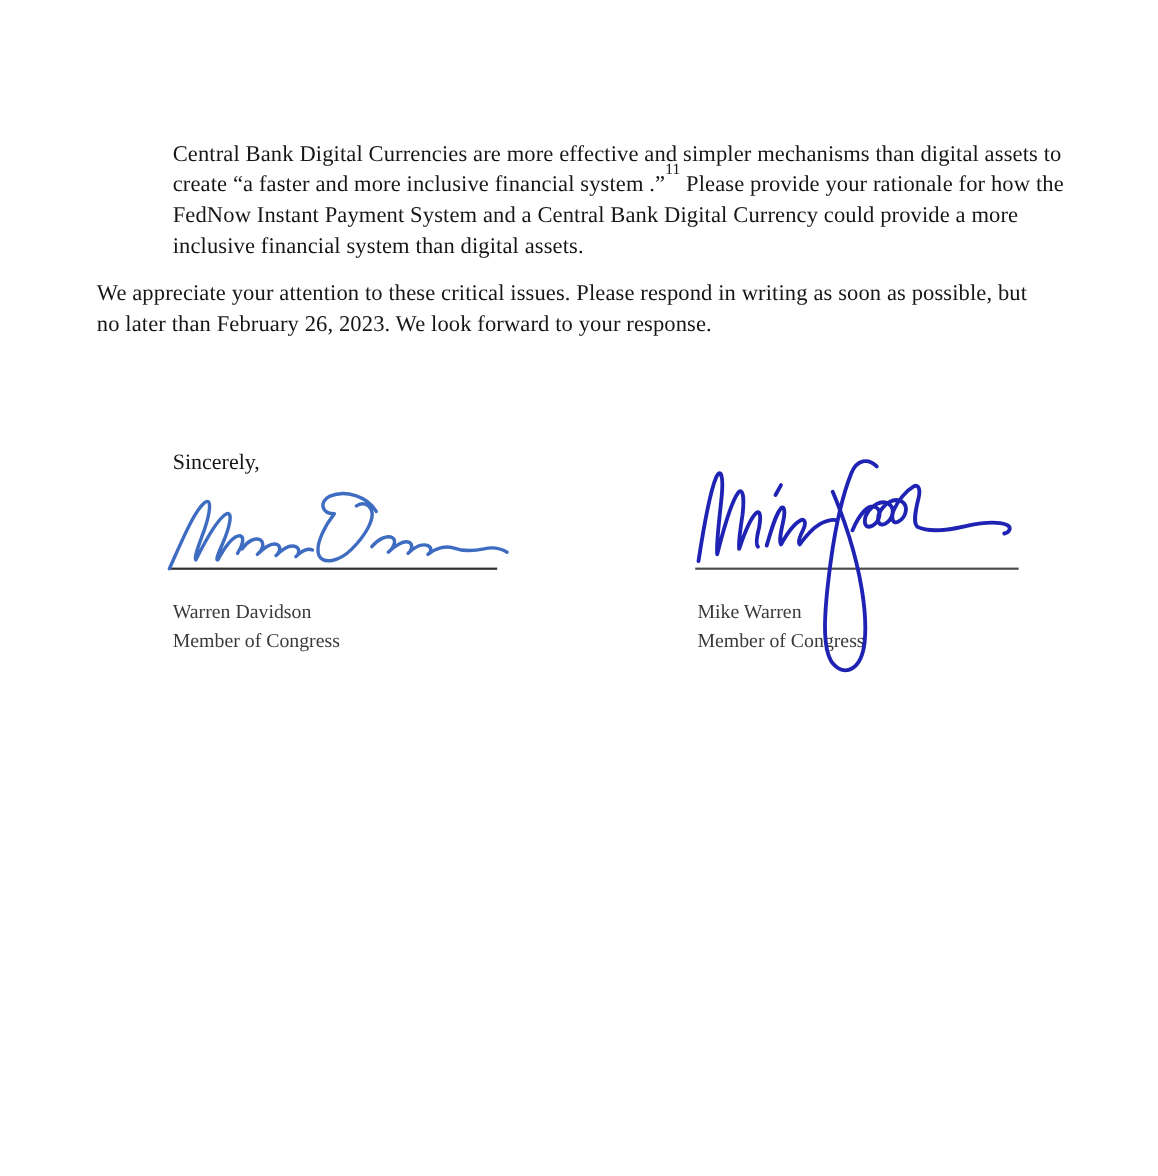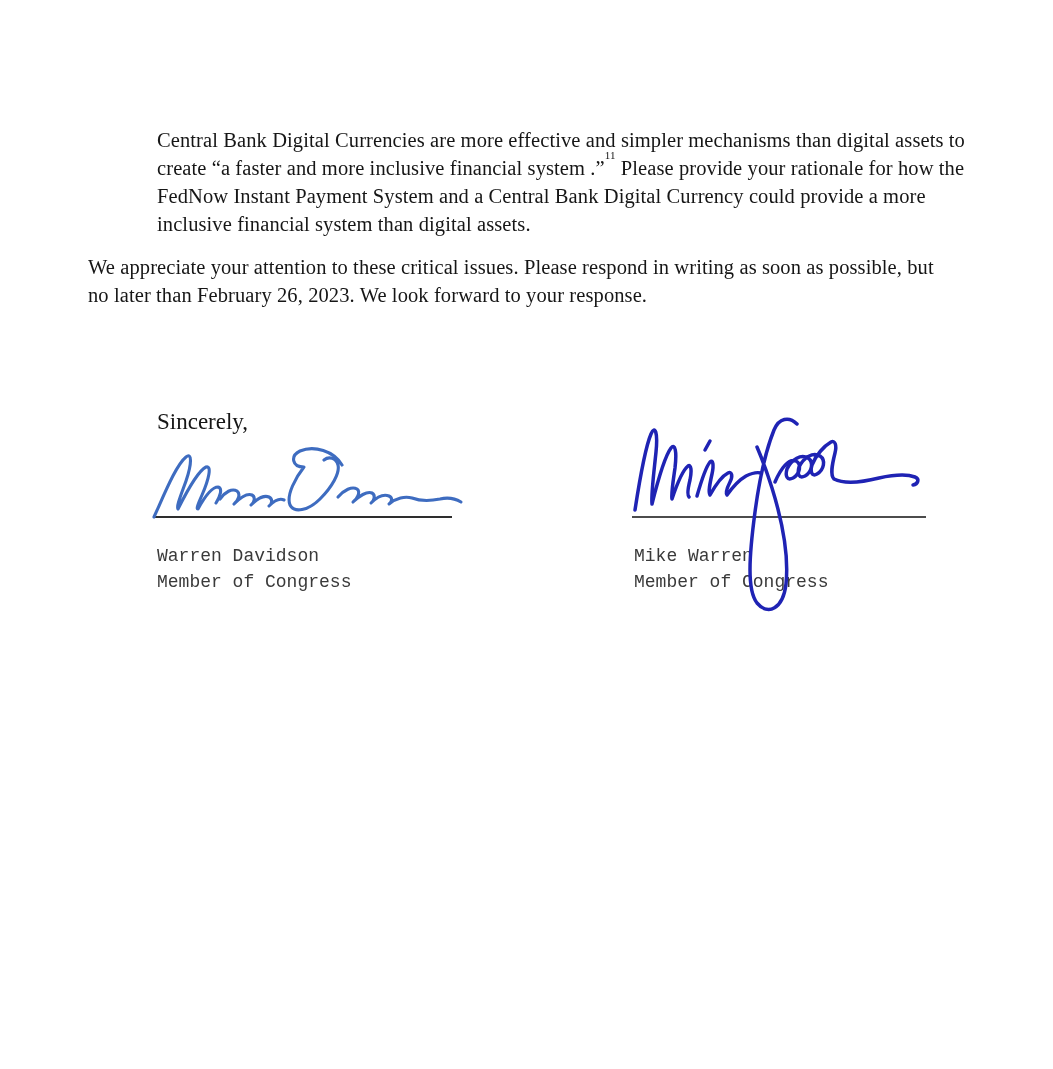--- a/index.html
+++ b/index.html
@@ -18,38 +18,38 @@
     line-height: 28px;
     color: #161616;
     letter-spacing: 0.1px;
   }
   .para-indented { left: 157px; top: 126px; width: 816px; }
   .para-closing  { left: 88px;  top: 253px; width: 852px; }
   .salutation {
     position: absolute;
     left: 157px; top: 409px;
     margin: 0;
-    font-size: 23px;
+    font-size: 20px;
     color: #161616;
   }
   sup.footnote {
-    font-size: 11px;
+    font-size: 14px;
     line-height: 0;
     position: relative;
     top: -8px;
   }
   .sig-svg { position: absolute; pointer-events: none; z-index: 3; }
   .sig-svg-left  { left: 146px; top: 443px; width: 322px; height: 86px; }
   .sig-svg-right { left: 625px; top: 412px; width: 320px; height: 215px; }
   .sig-line { position: absolute; height: 2px; z-index: 1; }
   .sig-line-left  { left: 155px; top: 516px; width: 297px; background: #2e2e2e; }
   .sig-line-right { left: 632px; top: 516px; width: 294px; background: #4c4c4c; }
   .sig-names {
     position: absolute;
-    font-family: Liberation Mono, monospace;
+    font-family: Liberation Serif, serif;
     font-size: 18px;
     line-height: 26px;
     color: #3a3a3a;
     z-index: 2;
   }
   .sig-names-left  { left: 157px; top: 543px; }
   .sig-names-right { left: 634px; top: 543px; }
 </style>
 </head>
 <body>

